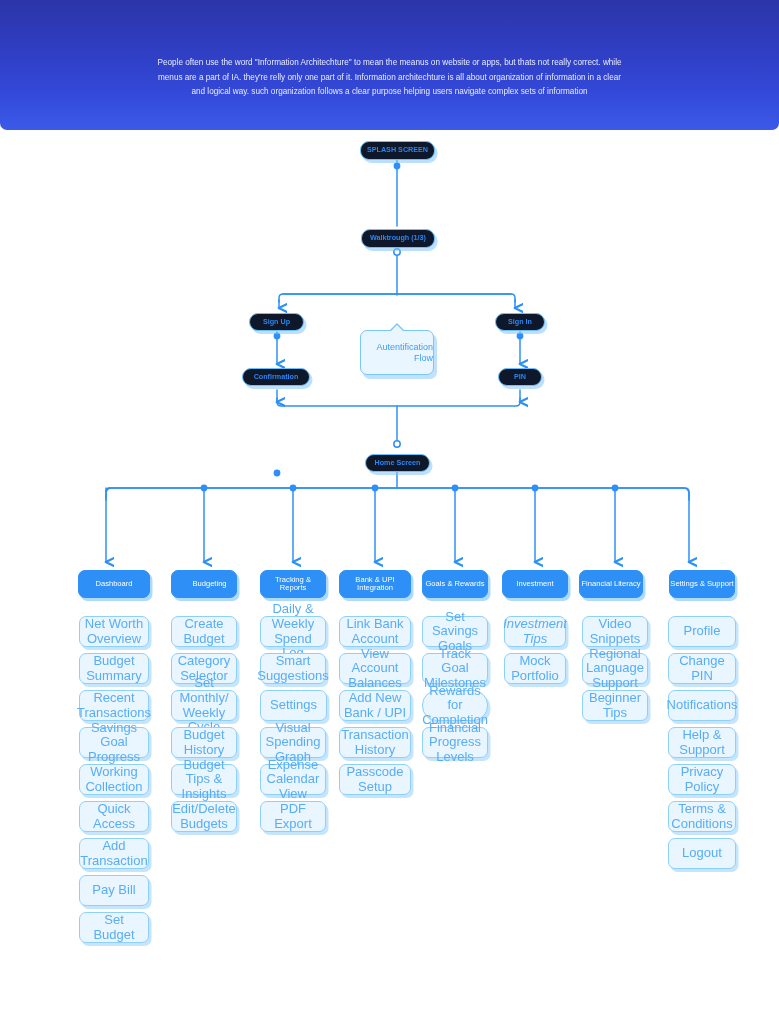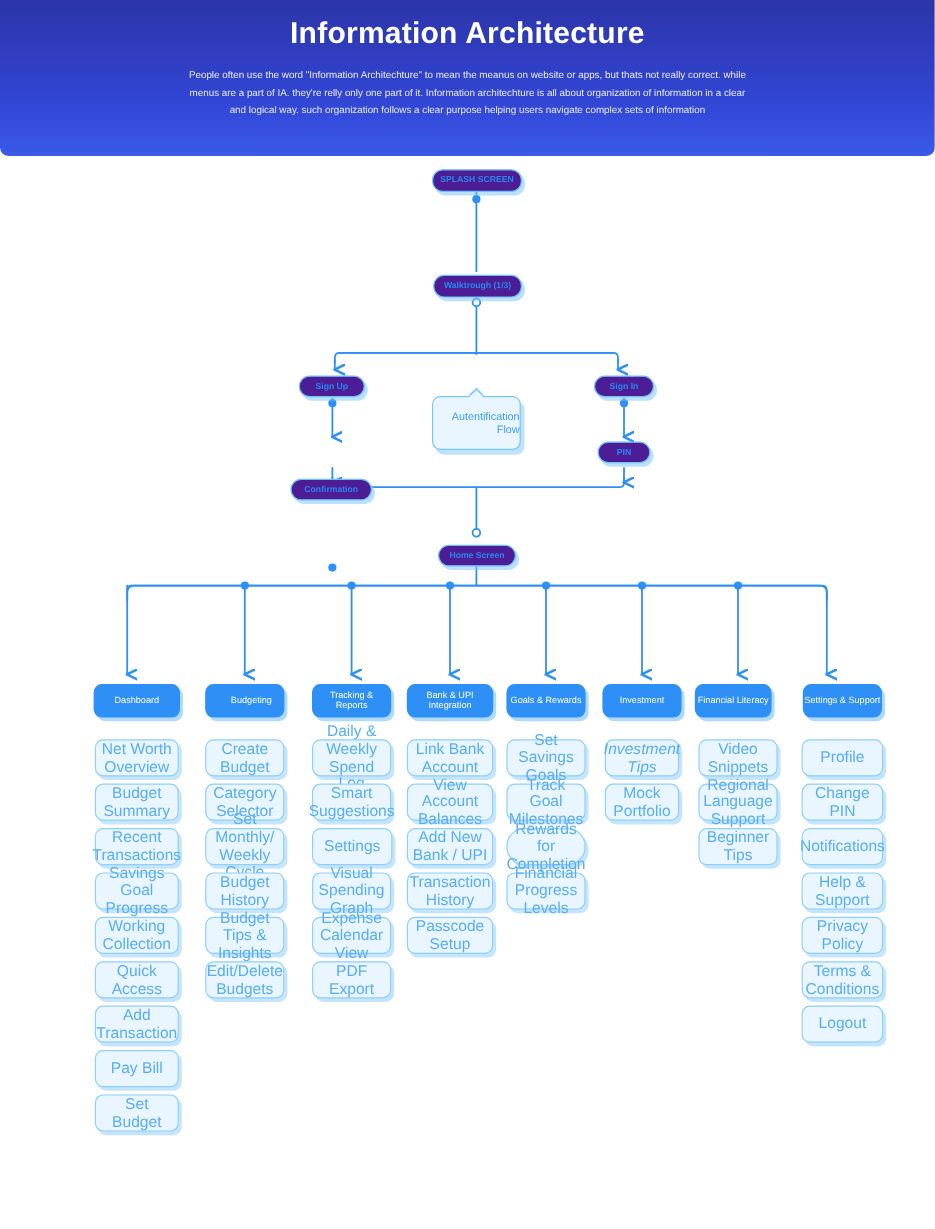--- a/index.html
+++ b/index.html
@@ -37,21 +37,21 @@
   .node {
     position: absolute;
     display: flex; align-items: center; justify-content: center;
     text-align: center;
     border-radius: 13px;
     line-height: 1.12;
     z-index: 3;
   }
   
   .node.pill {
-    background: #4c1d95;
+    background: #0f172a;
     border: 1.4px solid #6cc0fb;
     color: #2a86f0;
     font-size: 7.2px; font-weight: bold;
     border-radius: 9px;
     box-shadow: 2.5px 3px 0 rgba(130,198,252,.55);
   }
   
   .node.sticky {
     background: #e9f5ff;
     border: 1.4px solid #79c6fb;
@@ -87,21 +87,20 @@
     box-shadow: 2.5px 3px 0 rgba(150,208,252,.55);
     padding: 0 2px;
   }
 </style>
 </head>
 <body>
 
 <div id="root">
 
   <div class="header">
-    <div class="header-title">Information Architecture</div>
     <div class="header-sub">People often use the word "Information Architechture" to mean the meanus on website or apps, but thats not really correct. while menus are a part of IA. they're relly only one part of it. Information architechture is all about organization of information in a clear and logical way. such organization follows a clear purpose helping users navigate complex sets of information</div>
   </div>
 
   <div class="canvas">
 
     <svg class="wires" viewBox="0 0 779 894">
       <defs>
         <marker id="arw" markerWidth="7" markerHeight="7" refX="3.2" refY="5.6" orient="auto">
           <path d="M0.4,0 L3.2,5.8 L6,0" fill="none" stroke="#2e90f7" stroke-width="1.4" stroke-linecap="round" stroke-linejoin="round"></path>
         </marker>
@@ -170,21 +169,21 @@
     </div>
 
     <div class="node pill" style="left:249px; top:183px; width:55px; height:18px;">
       <span>Sign  Up</span>
     </div>
 
     <div class="node pill" style="left:495px; top:183px; width:50px; height:18px;">
       <span>Sign In</span>
     </div>
 
-    <div class="node pill" style="left:242px; top:238px; width:68px; height:18px;margin-top:31px;">
+    <div class="node pill" style="left:242px; top:238px; width:68px; height:18px;">
       <span>Confirmation</span>
     </div>
 
     <div class="node pill" style="left:498px; top:238px; width:44px; height:18px;">
       <span>PIN</span>
     </div>
 
     <div class="node sticky" style="left:360px; top:200px; width:74px; height:45px;text-align:right;">
       <span class="sticky-notch"></span>
       <span>Autentification Flow</span>

